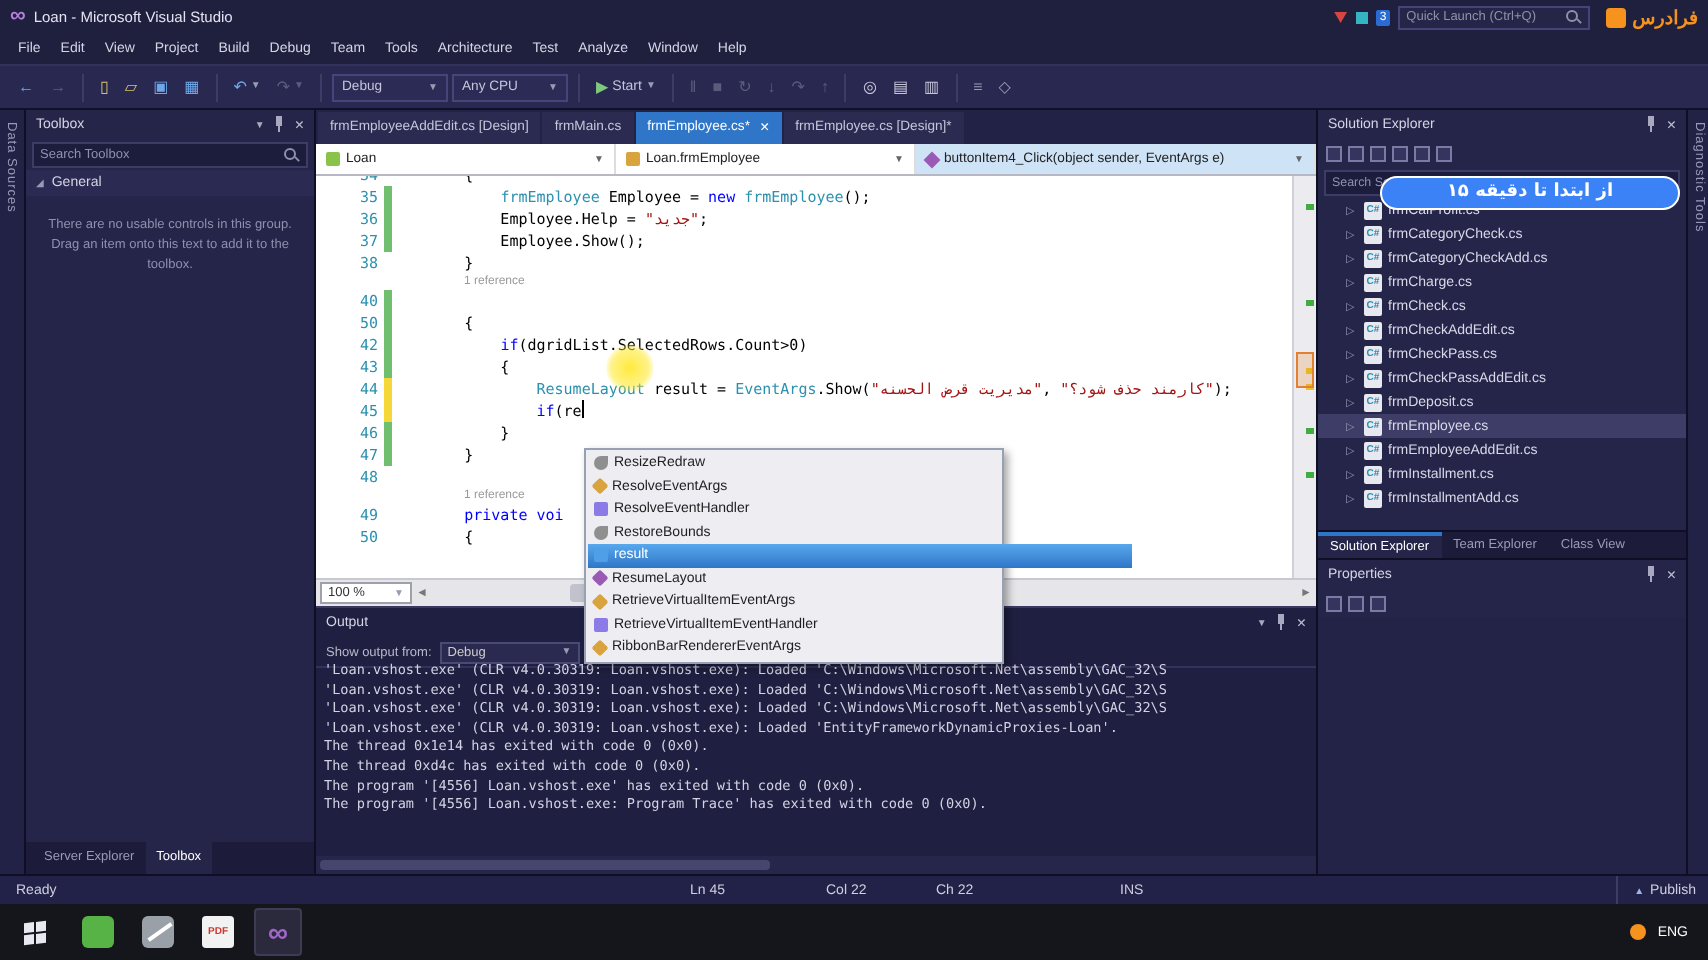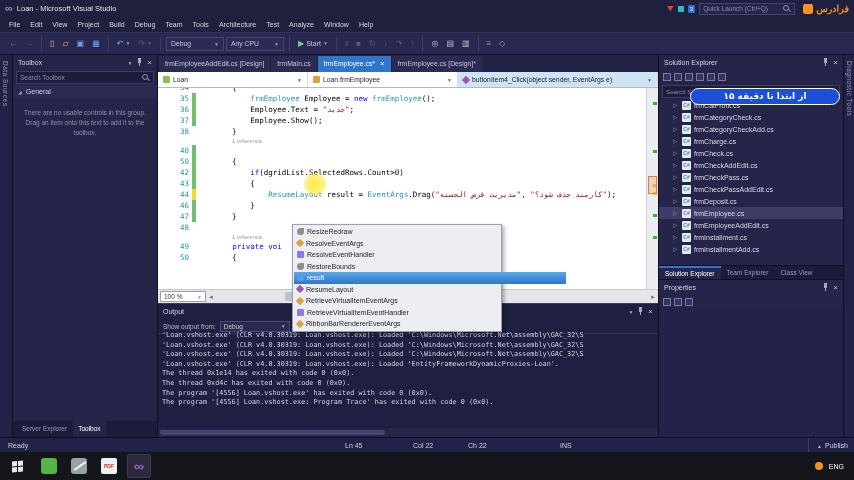--- a/index.html
+++ b/index.html
@@ -155,21 +155,21 @@
 .ti-tool{width:16px;height:16px;background:#9aa0a8;border-radius:3px;position:relative;overflow:hidden;}
 .ti-tool::after{content:"";position:absolute;left:2px;top:7px;width:14px;height:2px;background:#fff;transform:rotate(-35deg);}
 .ti-pdf{width:16px;height:16px;background:#f2f2f2;border-radius:2px;color:#d0342c;font-size:5px;font-weight:bold;text-align:center;line-height:16px;}
 .ti-vs{color:#a166c9;font-size:14px;font-weight:bold;line-height:1;}
 .task-right{margin-left:auto;display:flex;align-items:center;gap:6px;padding-right:10px;color:#fff;font-size:7px;}
 .rec-dot{width:8px;height:8px;border-radius:50%;background:#f6921e;}
 
 
 .wm-big{position:absolute;left:680px;top:56px;width:162px;text-align:center;font-size:25px;font-weight:bold;color:#f6921e;
  -webkit-text-stroke:1.2px #fff;text-shadow:0 0 2px #fff;z-index:60;font-family:"DejaVu Sans",sans-serif;}
-.wm-pill{position:absolute;left:690px;top:88px;width:150px;height:17px;background:#1d4ed8;border:1px solid #fff;border-radius:9px;color:#fff;font-weight:bold;font-size:9px;line-height:15px;text-align:center;z-index:60;font-family:"DejaVu Sans",sans-serif;}
+.wm-pill{position:absolute;left:690px;top:88px;width:150px;height:17px;background:#3b82f6;border:1px solid #fff;border-radius:9px;color:#fff;font-weight:bold;font-size:9px;line-height:15px;text-align:center;z-index:60;font-family:"DejaVu Sans",sans-serif;}
 </style>
 </head>
 <body>
 
 <div class="screen">
 
   <header class="titlebar">
     <span class="vs-logo">∞</span>
     <span class="title-text">Loan - Microsoft Visual Studio</span>
     <span class="flex"></span>
@@ -353,21 +353,21 @@
                 <span class="cl-text"><span class="tok-pln">        {</span></span>
               </div>
               <div class="cl-row">
                 <span class="cl-num">35</span>
                 <span class="cl-mark m-g"></span>
                 <span class="cl-text"><span class="tok-pln">            </span><span class="tok-typ">frmEmployee</span><span class="tok-pln"> Employee = </span><span class="tok-kw">new</span><span class="tok-pln"> </span><span class="tok-typ">frmEmployee</span><span class="tok-pln">();</span></span>
               </div>
               <div class="cl-row">
                 <span class="cl-num">36</span>
                 <span class="cl-mark m-g"></span>
-                <span class="cl-text"><span class="tok-pln">            Employee.Text = </span><span class="tok-str">"جدید"</span><span class="tok-pln">;</span></span>
+                <span class="cl-text"><span class="tok-pln">            Employee.Help = </span><span class="tok-str">"جدید"</span><span class="tok-pln">;</span></span>
               </div>
               <div class="cl-row">
                 <span class="cl-num">37</span>
                 <span class="cl-mark m-g"></span>
                 <span class="cl-text"><span class="tok-pln">            Employee.Show();</span></span>
               </div>
               <div class="cl-row">
                 <span class="cl-num">38</span>
                 <span class="cl-mark"></span>
                 <span class="cl-text"><span class="tok-pln">        }</span></span>
@@ -392,21 +392,26 @@
                 <span class="cl-text"><span class="tok-pln">            </span><span class="tok-kw">if</span><span class="tok-pln">(dgridList.SelectedRows.Count&gt;0)</span></span>
               </div>
               <div class="cl-row">
                 <span class="cl-num">43</span>
                 <span class="cl-mark m-g"></span>
                 <span class="cl-text"><span class="tok-pln">            {</span></span>
               </div>
               <div class="cl-row">
                 <span class="cl-num">44</span>
                 <span class="cl-mark m-y"></span>
-                <span class="cl-text"><span class="tok-pln">                </span><span class="tok-typ">ResumeLayout</span><span class="tok-pln"> result = </span><span class="tok-typ">EventArgs</span><span class="tok-pln">.Drag(</span><span class="tok-str">"کارمند حذف شود؟"</span><span class="tok-pln"> ,</span><span class="tok-str">"مدیریت قرض الحسنه"</span><span class="tok-pln">);</span></span>
+                <span class="cl-text"><span class="tok-pln">                </span><span class="tok-typ">ResumeLayout</span><span class="tok-pln"> result = </span><span class="tok-typ">EventArgs</span><span class="tok-pln">.Show(</span><span class="tok-str">"کارمند حذف شود؟"</span><span class="tok-pln"> ,</span><span class="tok-str">"مدیریت قرض الحسنه"</span><span class="tok-pln">);</span></span>
+              </div>
+              <div class="cl-row">
+                <span class="cl-num">45</span>
+                <span class="cl-mark m-y"></span>
+                <span class="cl-text"><span class="tok-pln">                </span><span class="tok-kw">if</span><span class="tok-pln">(re</span><span class="caret"></span></span>
               </div>
               <div class="cl-row">
                 <span class="cl-num">46</span>
                 <span class="cl-mark m-g"></span>
                 <span class="cl-text"><span class="tok-pln">            }</span></span>
               </div>
               <div class="cl-row">
                 <span class="cl-num">47</span>
                 <span class="cl-mark m-g"></span>
                 <span class="cl-text"><span class="tok-pln">        }</span></span>

